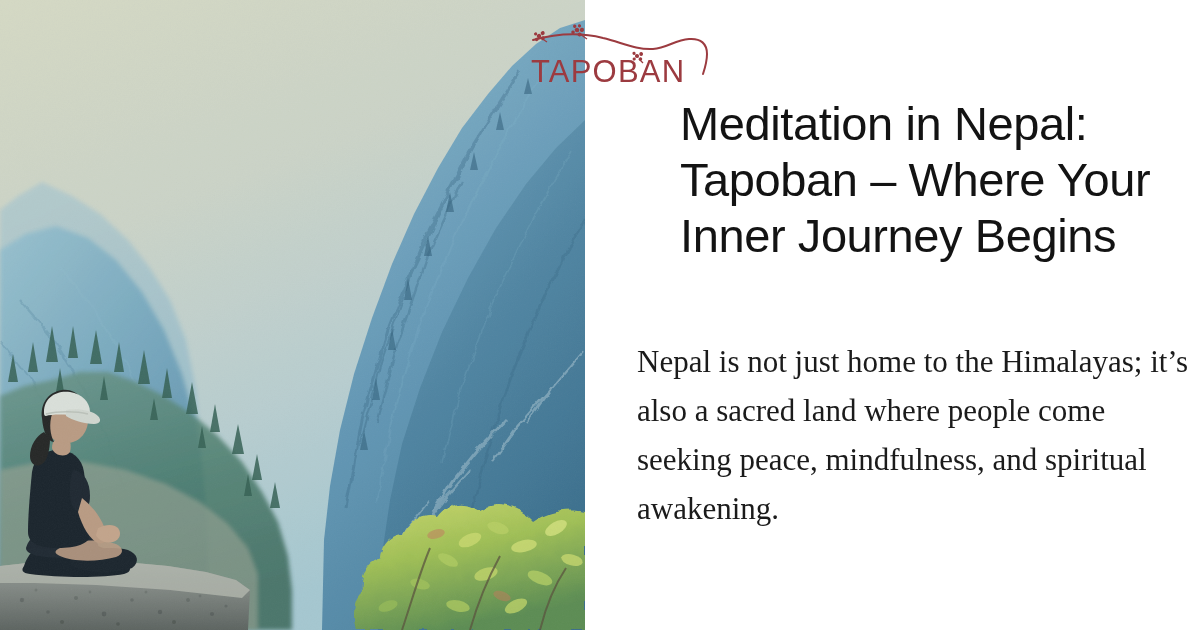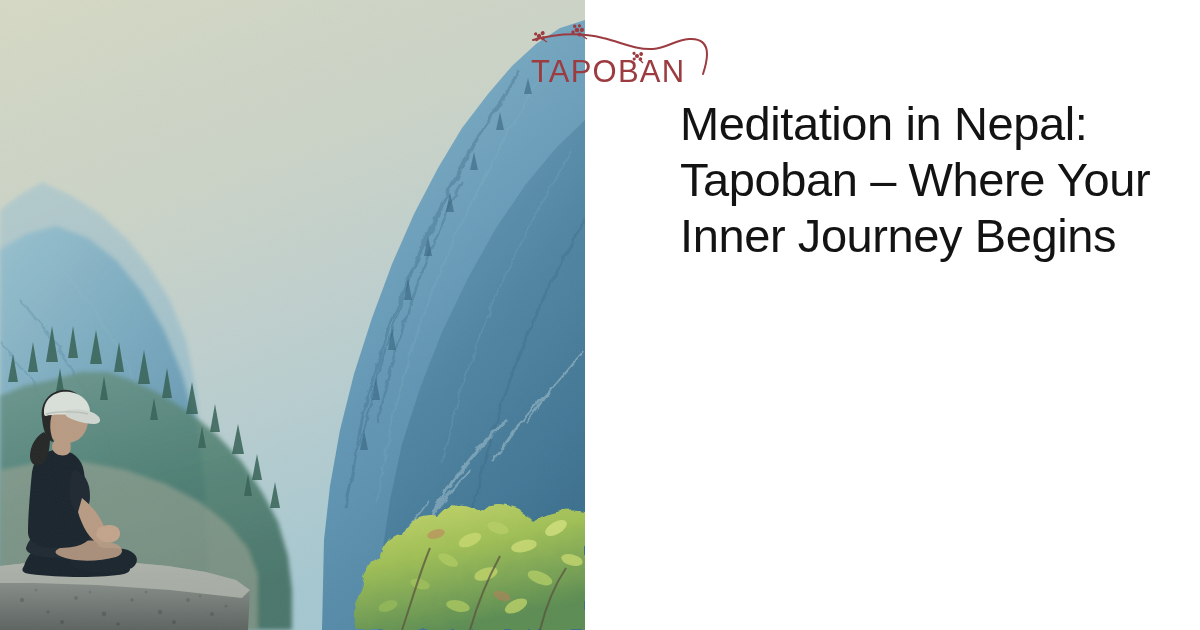--- a/index.html
+++ b/index.html
@@ -352,15 +352,16 @@
           <path d="M55,18 L62,23" stroke="#9c3b40" stroke-width="1.2" fill="none"></path>
           <path d="M114,43 L118,47" stroke="#9c3b40" stroke-width="1.2" fill="none"></path>
         </g>
 
         <text x="6" y="66" font-family="Liberation Sans, sans-serif" font-size="31" letter-spacing="1.2" fill="#9c3b40">TAPOBAN</text>
       </svg>
     </div>
 
     <h1 class="headline">Meditation in Nepal: Tapoban – Where Your Inner Journey Begins</h1>
 
+    <p class="lede">Nepal is not just home to the Himalayas; it’s also a sacred land where people come seeking peace, mindfulness, and spiritual awakening.</p>
 
   </div>
 </div>
 
 </body></html>

